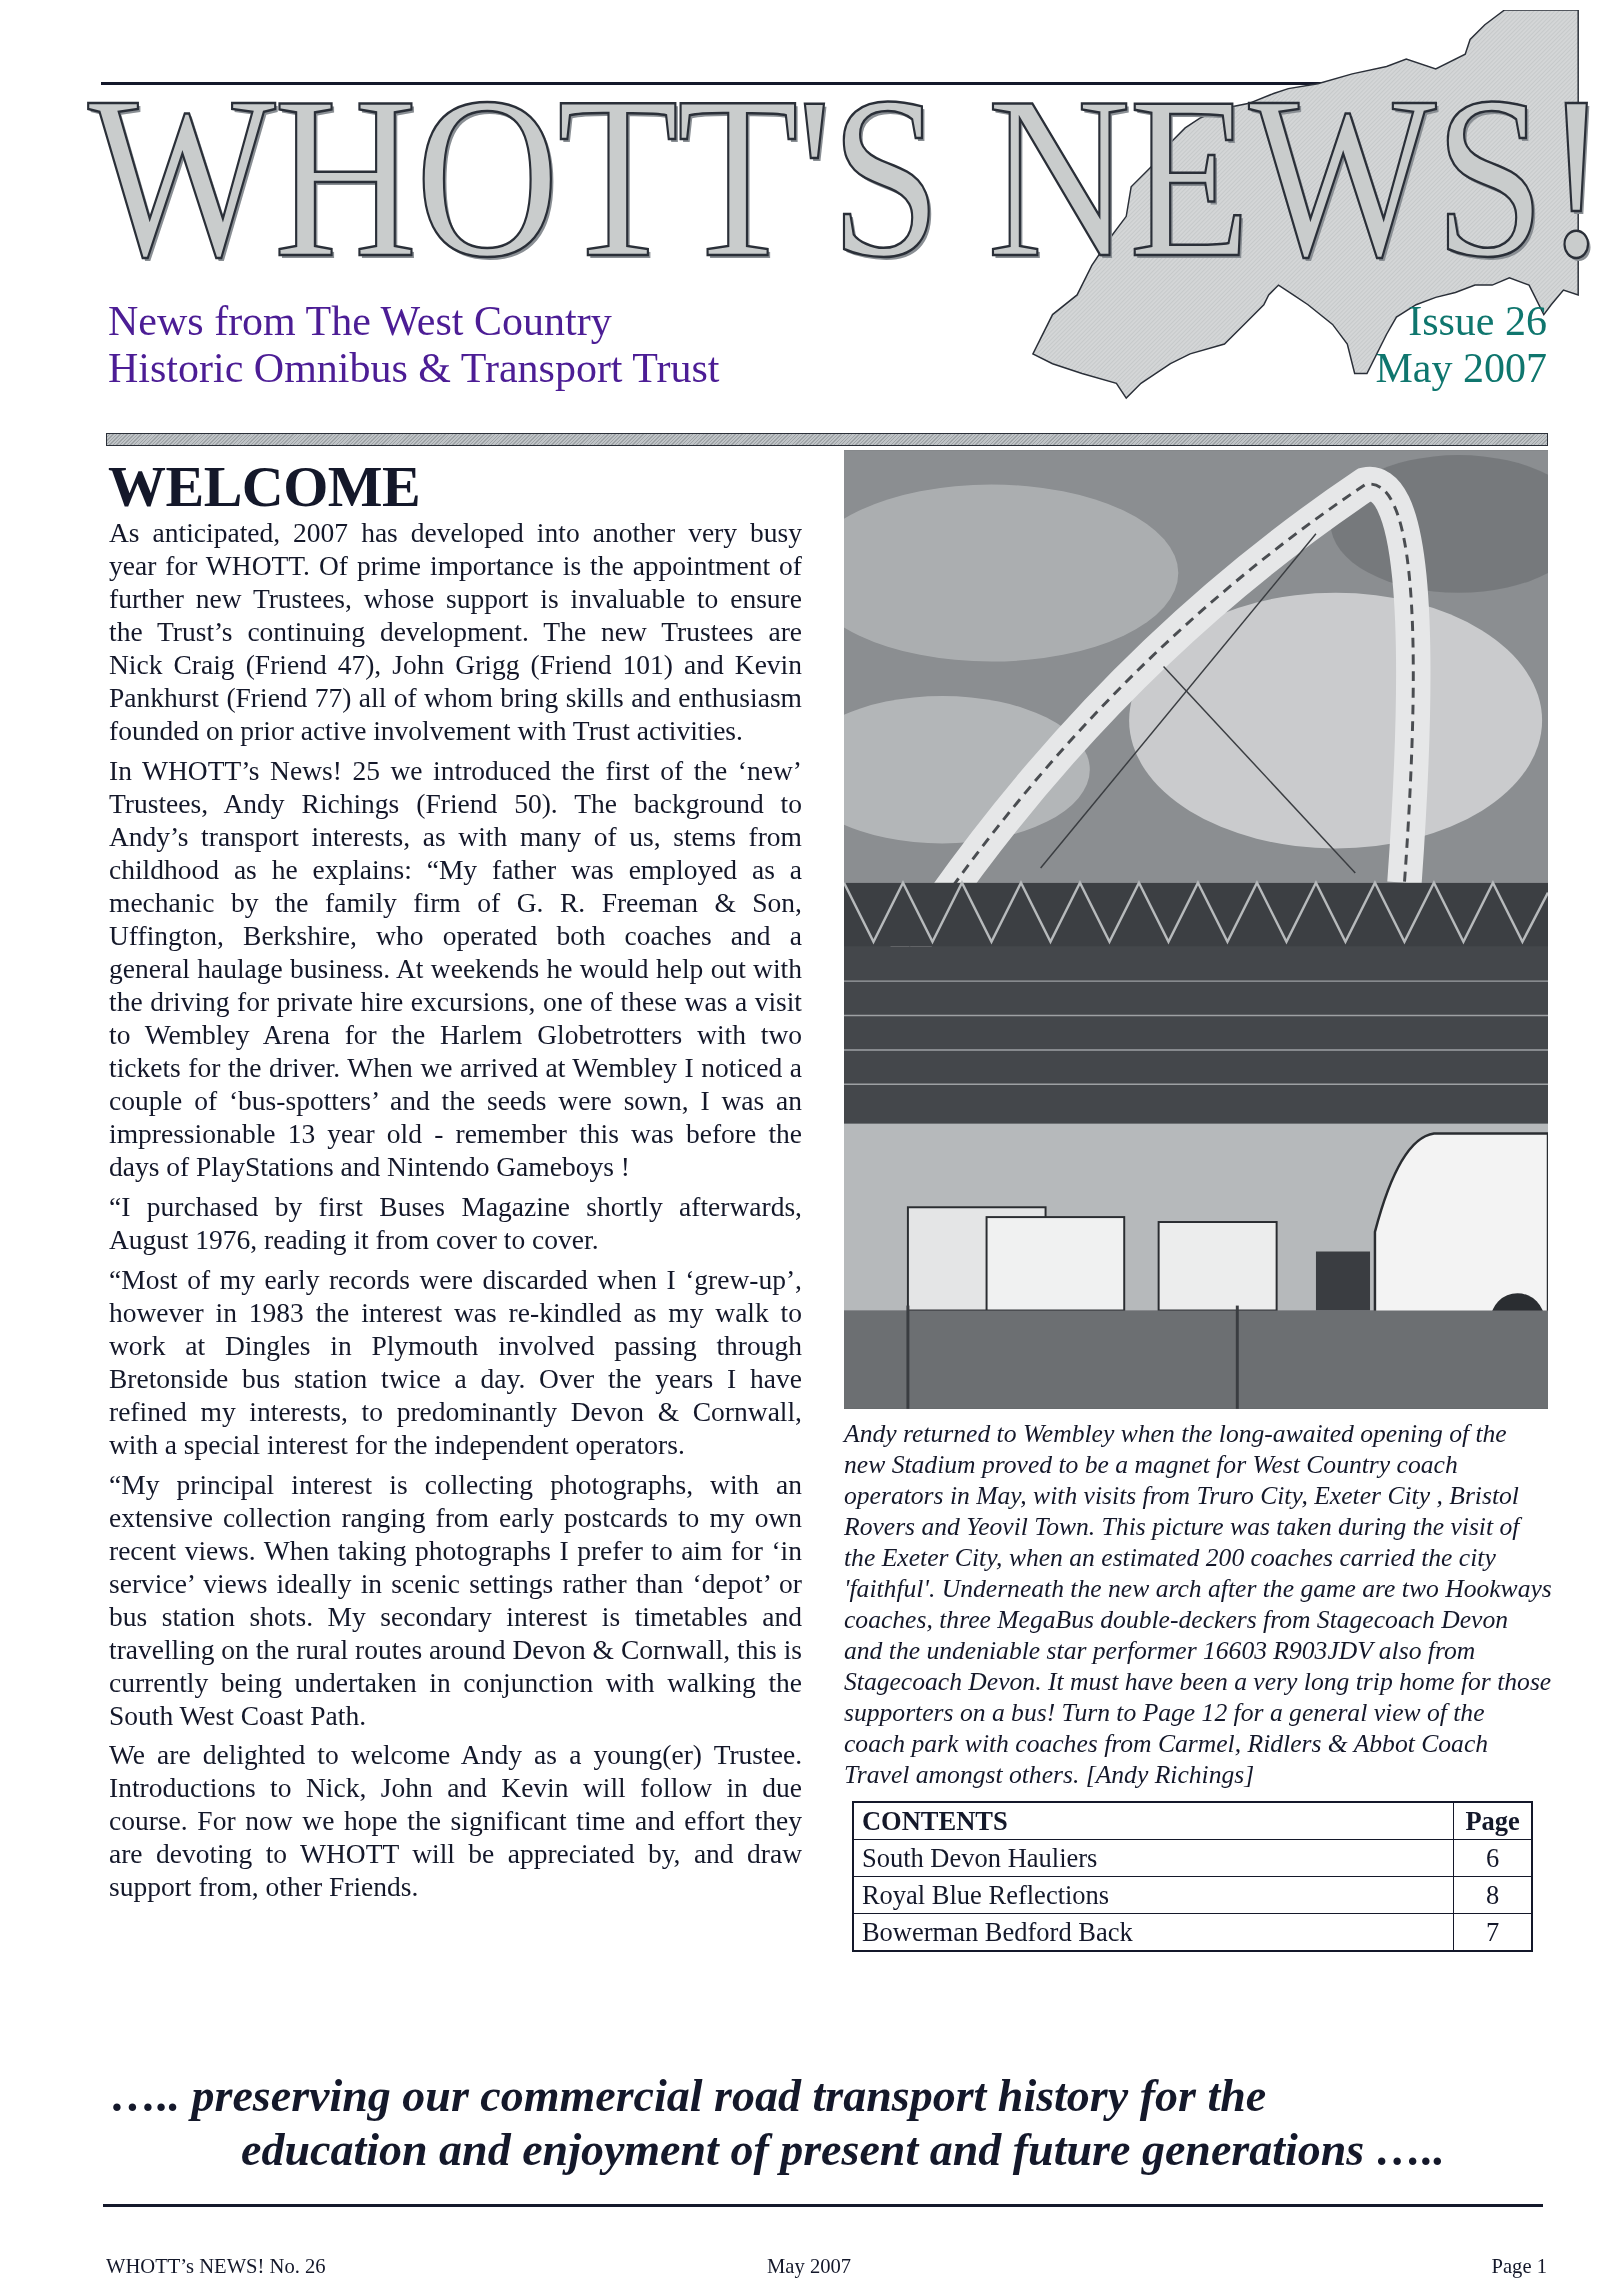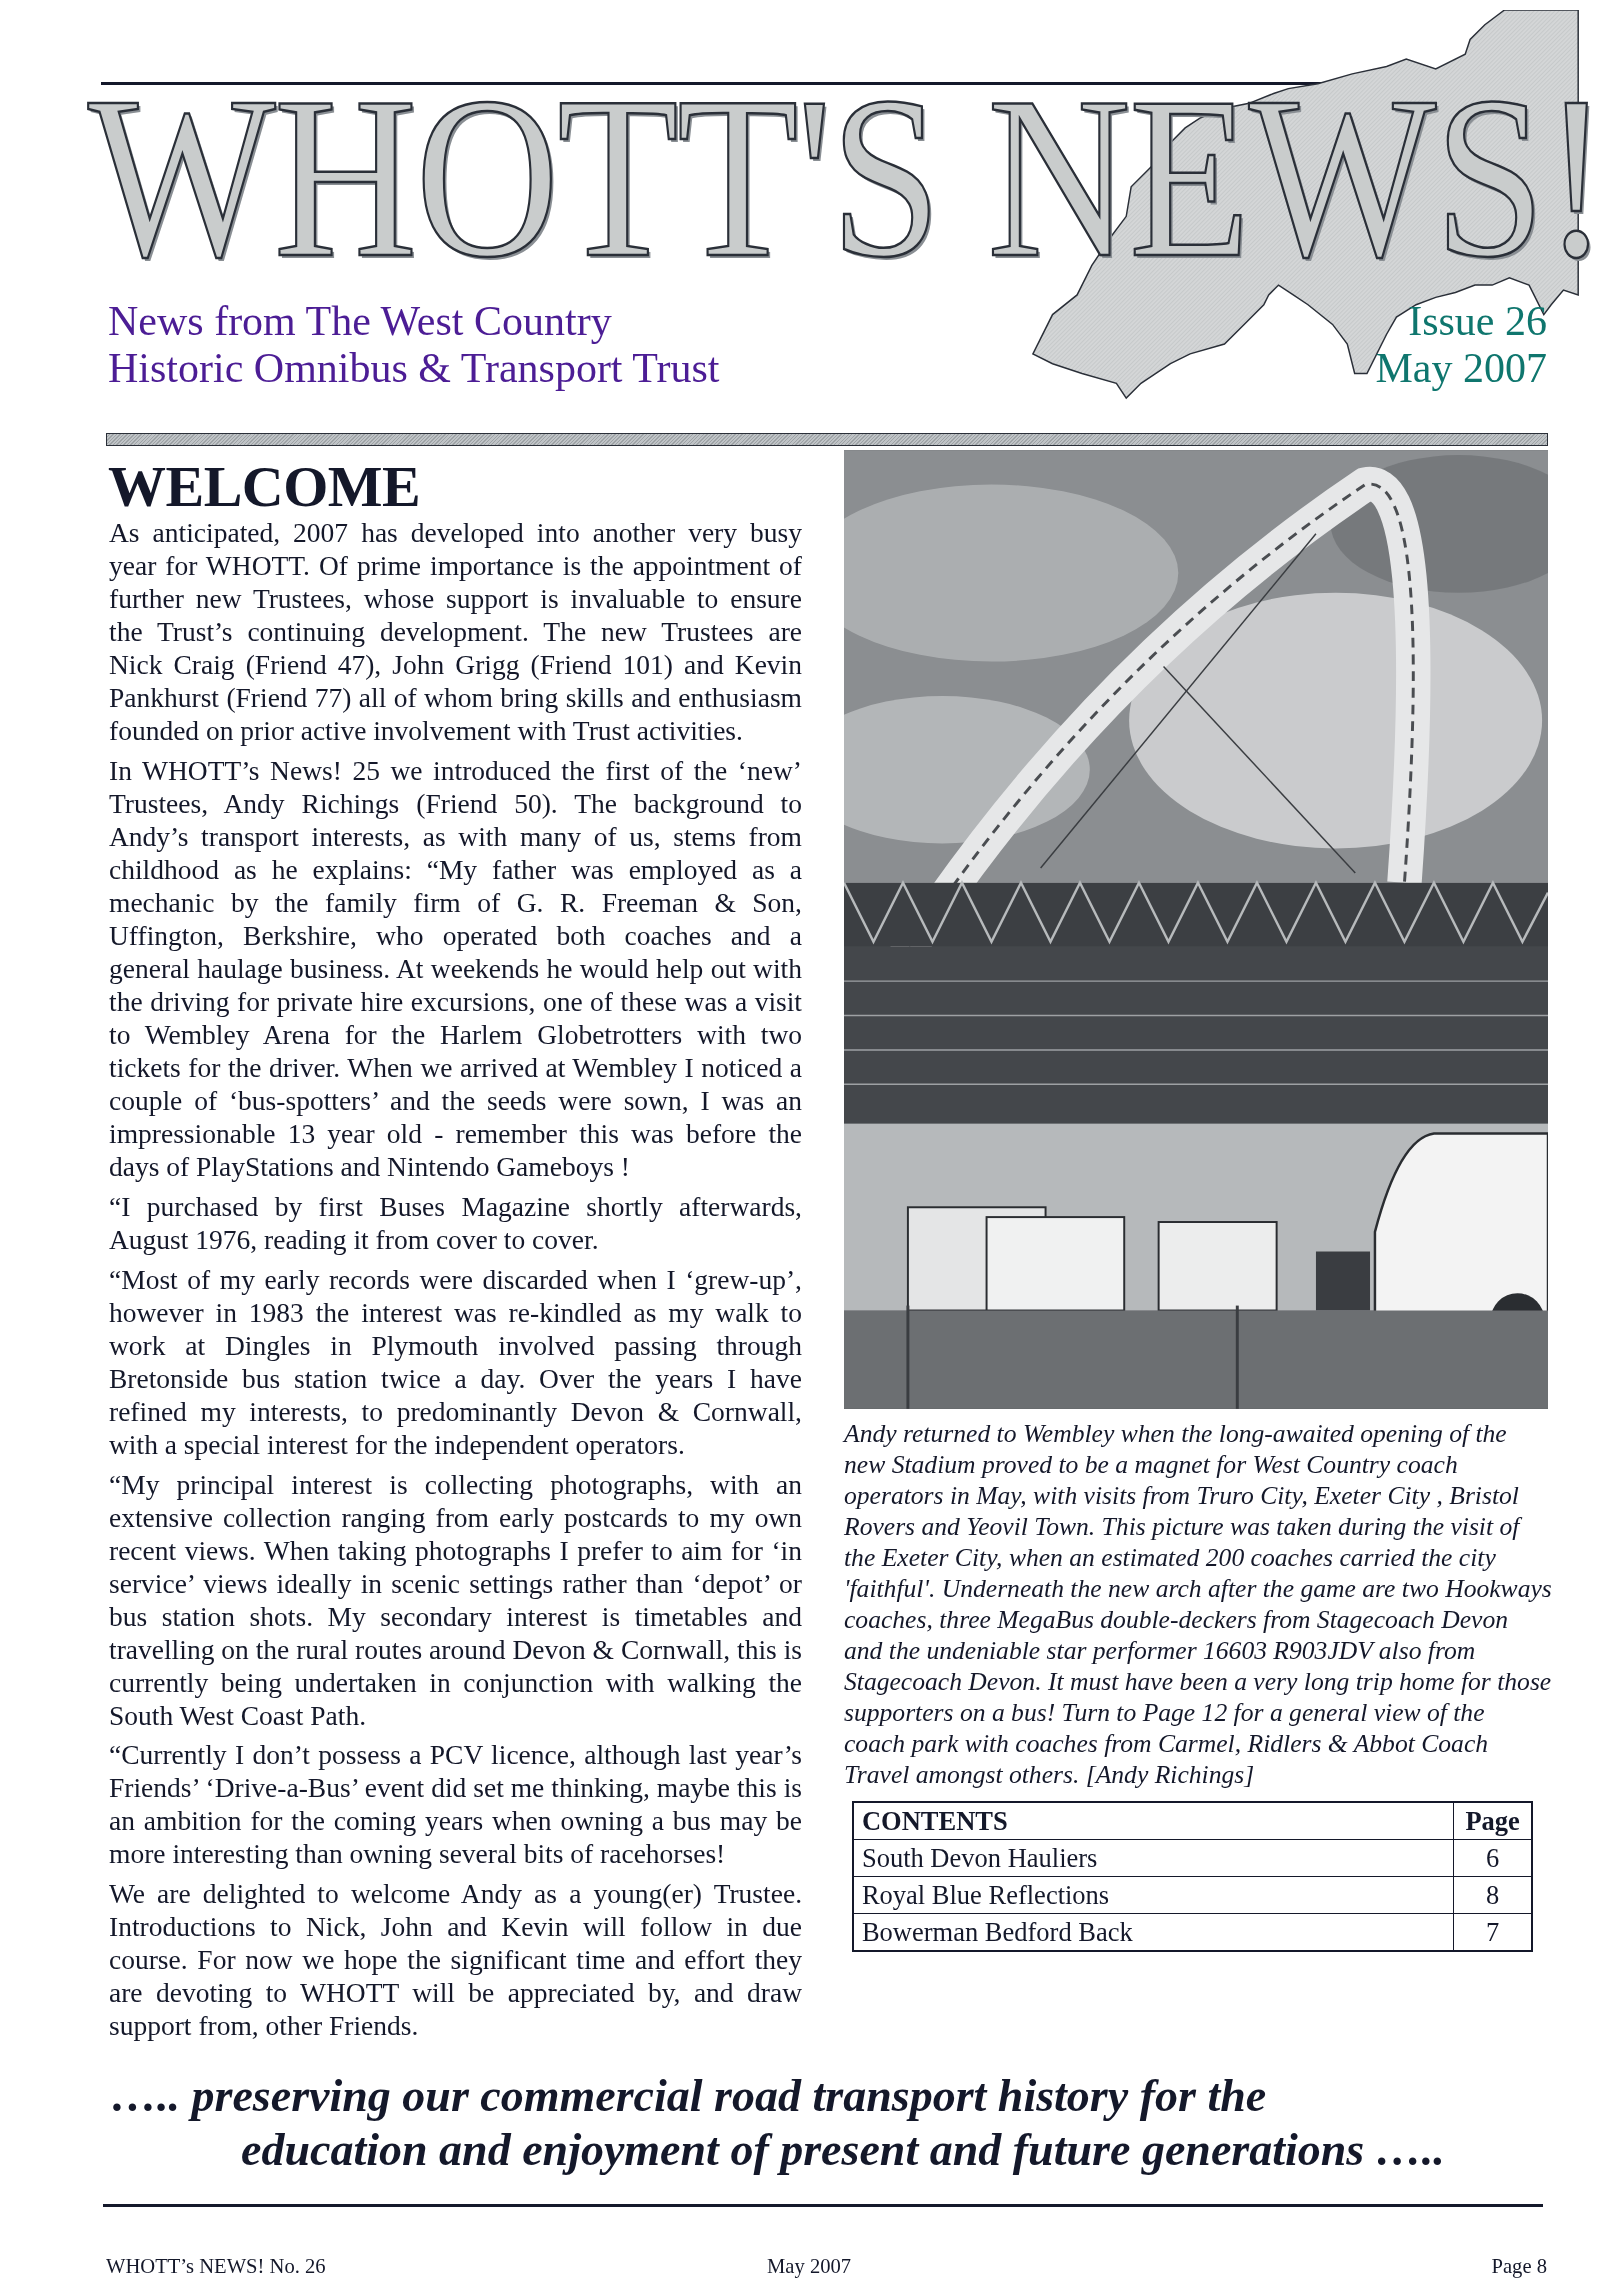--- a/index.html
+++ b/index.html
@@ -91,21 +91,20 @@
 
 <div class="abs gray-bar"></div>
 
 <div class="abs welcome-title">WELCOME</div>
 <div class="abs left-col">
   <p>As anticipated, 2007 has developed into another very busy year for WHOTT.  Of prime importance is the appointment of further new Trustees, whose support is invaluable to ensure the Trust’s continuing development.  The new Trustees are Nick Craig (Friend 47), John Grigg (Friend 101) and Kevin Pankhurst (Friend 77) all of whom bring skills and enthusiasm founded on prior active involvement with Trust activities.</p>
   <p>In WHOTT’s News! 25 we introduced the first of the ‘new’ Trustees, Andy Richings (Friend 50).  The background to Andy’s transport interests, as with many of us, stems from childhood as he explains:  “My father was employed as a mechanic by the family firm of G. R. Freeman &amp; Son, Uffington, Berkshire, who operated both coaches and a general haulage business.  At weekends he would help out with the driving for private hire excursions, one of these was a visit to Wembley Arena for the Harlem Globetrotters with two tickets for the driver.  When we arrived at Wembley I noticed a couple of ‘bus-spotters’ and the seeds were sown, I was an impressionable 13 year old - remember this was before the days of PlayStations and Nintendo Gameboys !</p>
   <p>“I purchased by first Buses Magazine shortly afterwards, August 1976, reading it from cover to cover.</p>
   <p>“Most of my early records were discarded when I ‘grew-up’, however in 1983 the interest was re-kindled as my walk to work at Dingles in Plymouth involved passing through Bretonside bus station twice a day.  Over the years I have refined my interests, to predominantly Devon &amp; Cornwall, with a special interest for the independent operators.</p>
   <p>“My principal interest is collecting photographs, with an extensive collection ranging from early postcards to my own recent views.  When taking photographs I prefer to aim for ‘in service’ views ideally in scenic settings rather than ‘depot’ or bus station shots.  My secondary interest is timetables and travelling on the rural routes around Devon &amp; Cornwall, this is currently being undertaken in conjunction with walking the South West Coast Path.</p>
-  <p>“Currently I don’t possess a PCV licence, although last year’s Friends’ ‘Drive-a-Bus’ event did set me thinking, maybe this is an ambition for the coming years when owning a bus may be more interesting than owning several bits of racehorses!</p>
   <p>We are delighted to welcome Andy as a young(er) Trustee. Introductions to Nick, John and Kevin will follow in due course.  For now we hope the significant time and effort they are devoting to WHOTT will be appreciated by, and draw support from, other Friends.</p>
 </div>
 
 <div class="abs photo" title="Wembley Stadium arch with coaches parked below">
   <svg width="704" height="959" viewBox="0 0 1432 1950">
 
     <rect x="0" y="0" width="1432" height="880" fill="#8b8e91"></rect>
     <ellipse cx="300" cy="250" rx="380" ry="180" fill="#b9bcbe" opacity="0.7"></ellipse>
     <ellipse cx="1000" cy="550" rx="420" ry="260" fill="#d9dbdc" opacity="0.8"></ellipse>
     <ellipse cx="1250" cy="150" rx="260" ry="140" fill="#6d7073" opacity="0.7"></ellipse>
@@ -170,14 +169,14 @@
   </tbody>
 </table>
 
 <div class="abs motto" style="left:111px; top:2069px;">….. preserving our commercial road transport history for the</div>
 <div class="abs motto" style="left:241px; top:2123px;">education and enjoyment of present and future generations …..</div>
 
 <div class="abs bottom-rule"></div>
 
 <div class="abs footer" style="left:106px;">WHOTT’s NEWS! No. 26</div>
 <div class="abs footer" style="left:767px;">May 2007</div>
-<div class="abs footer" style="right:69px;">Page 8</div>
+<div class="abs footer" style="right:69px;">Page 1</div>
 
 
 </body></html>

